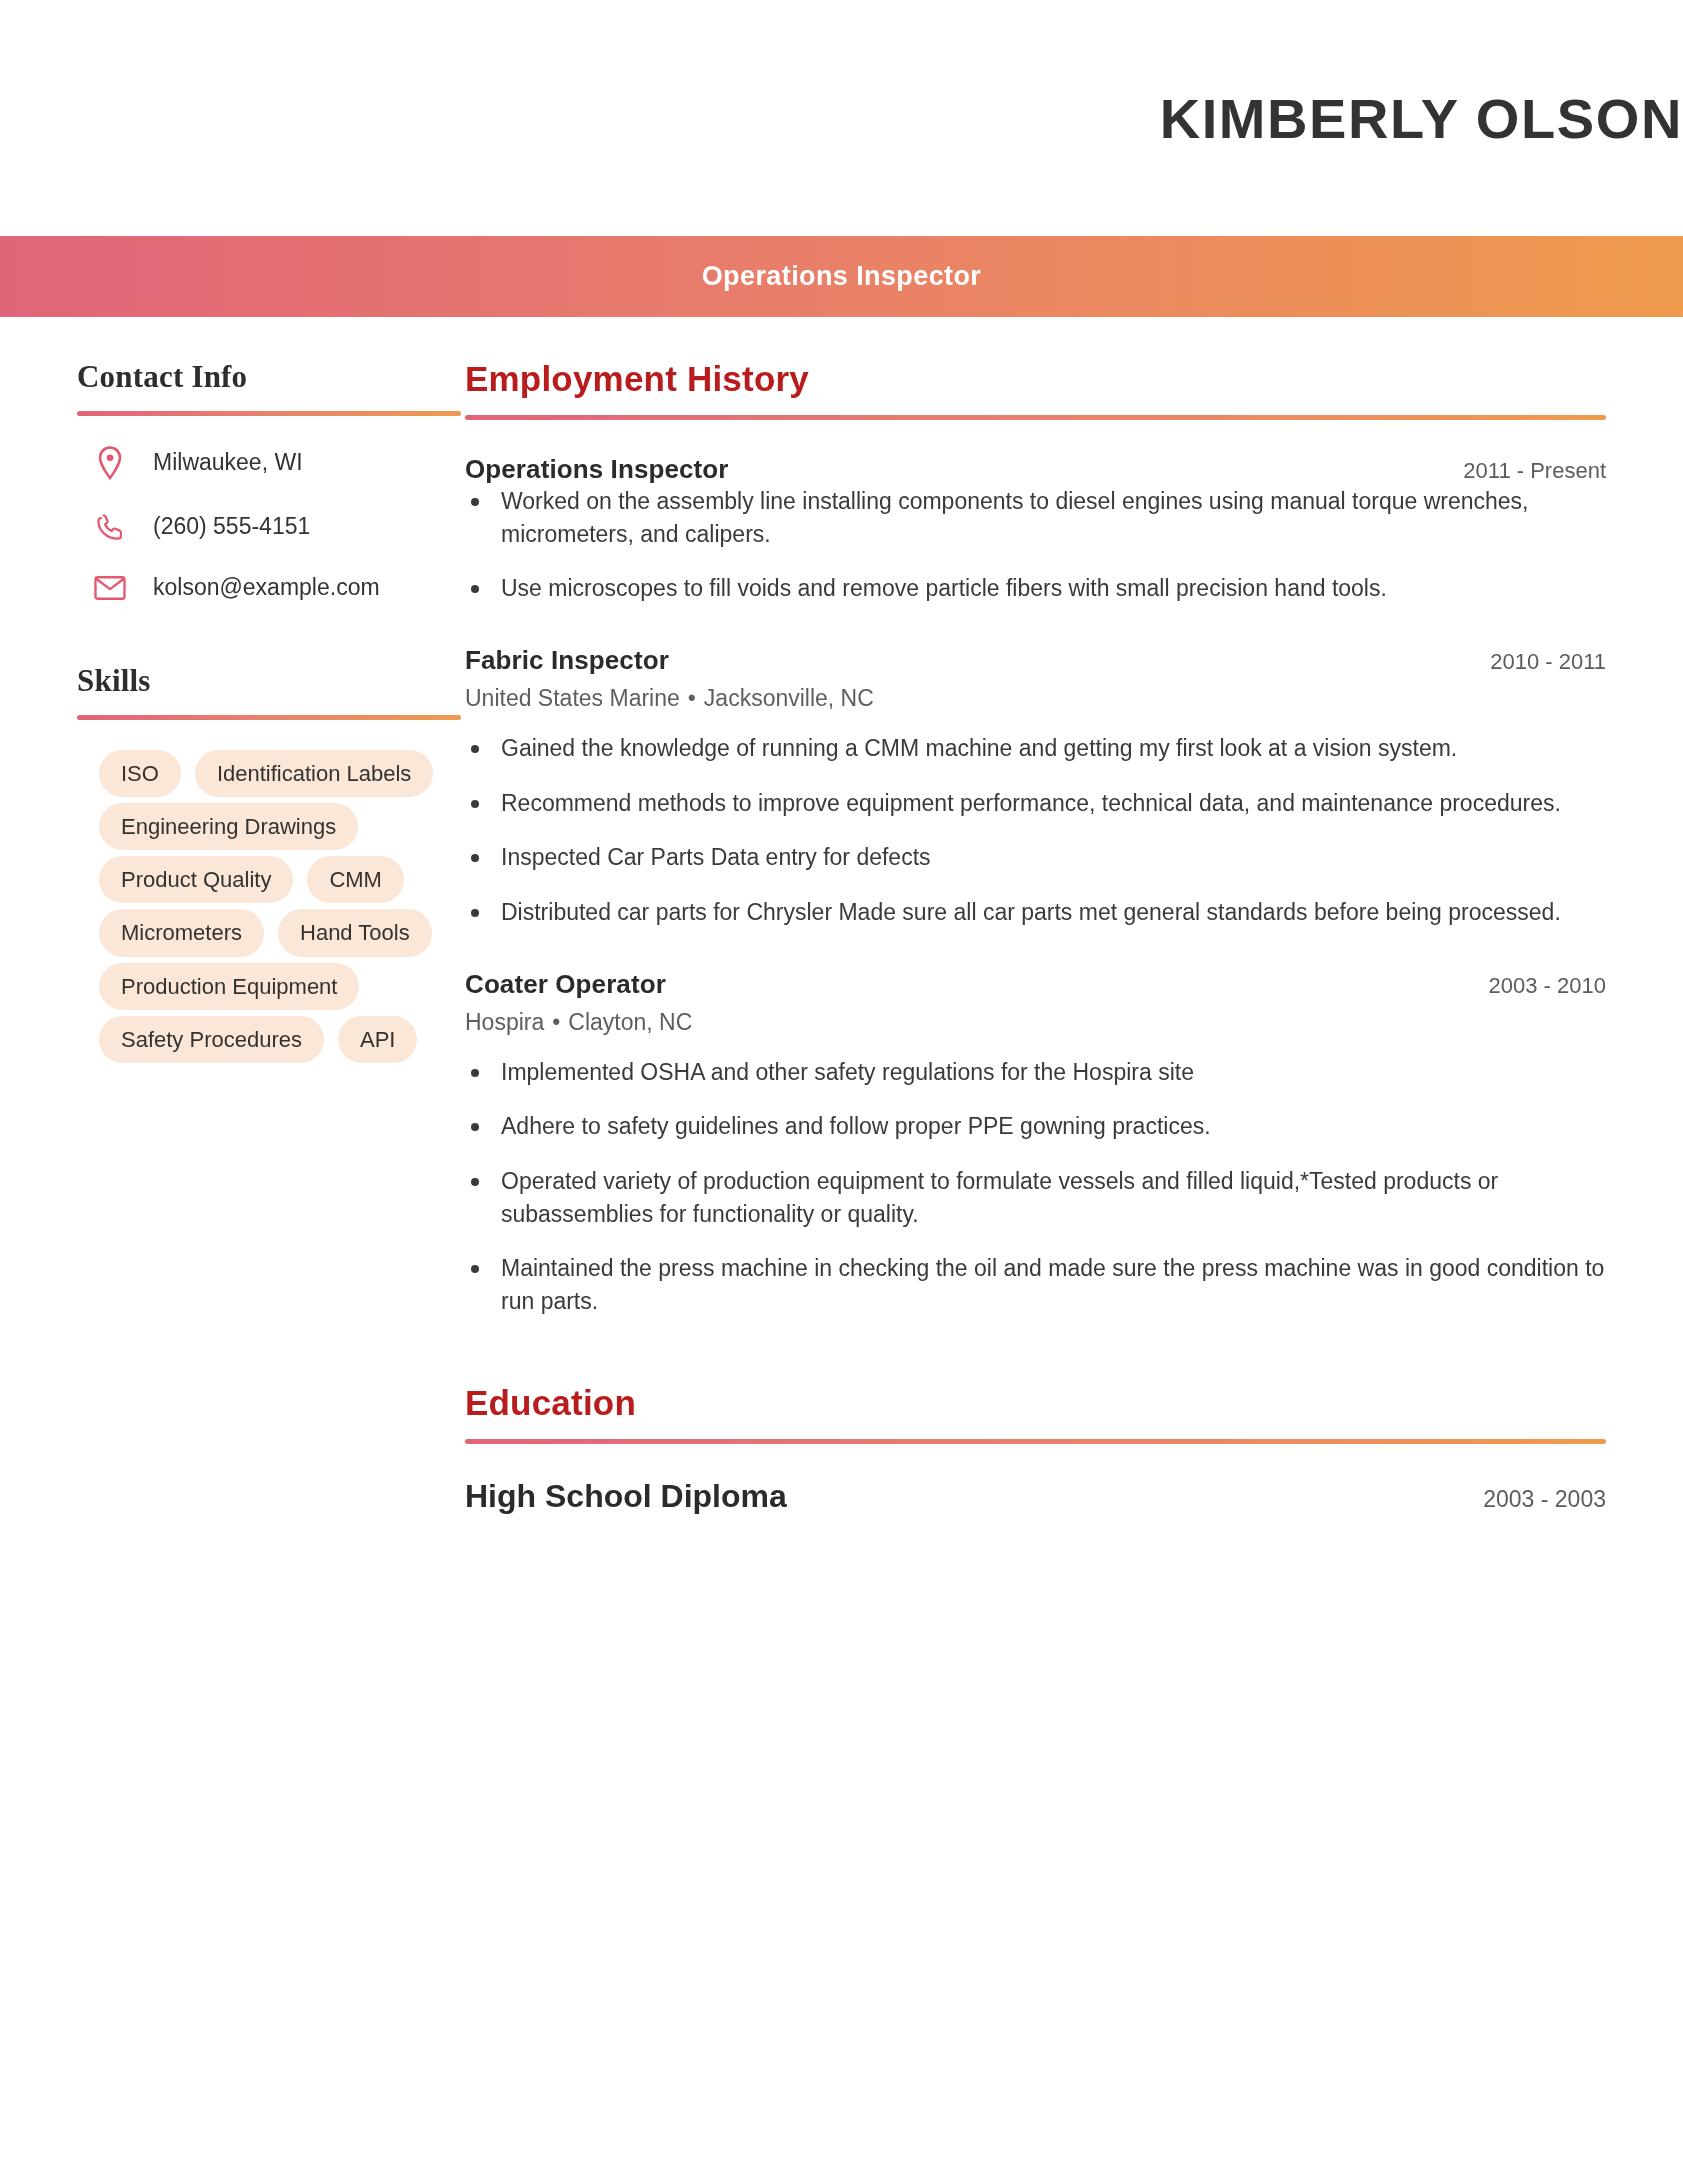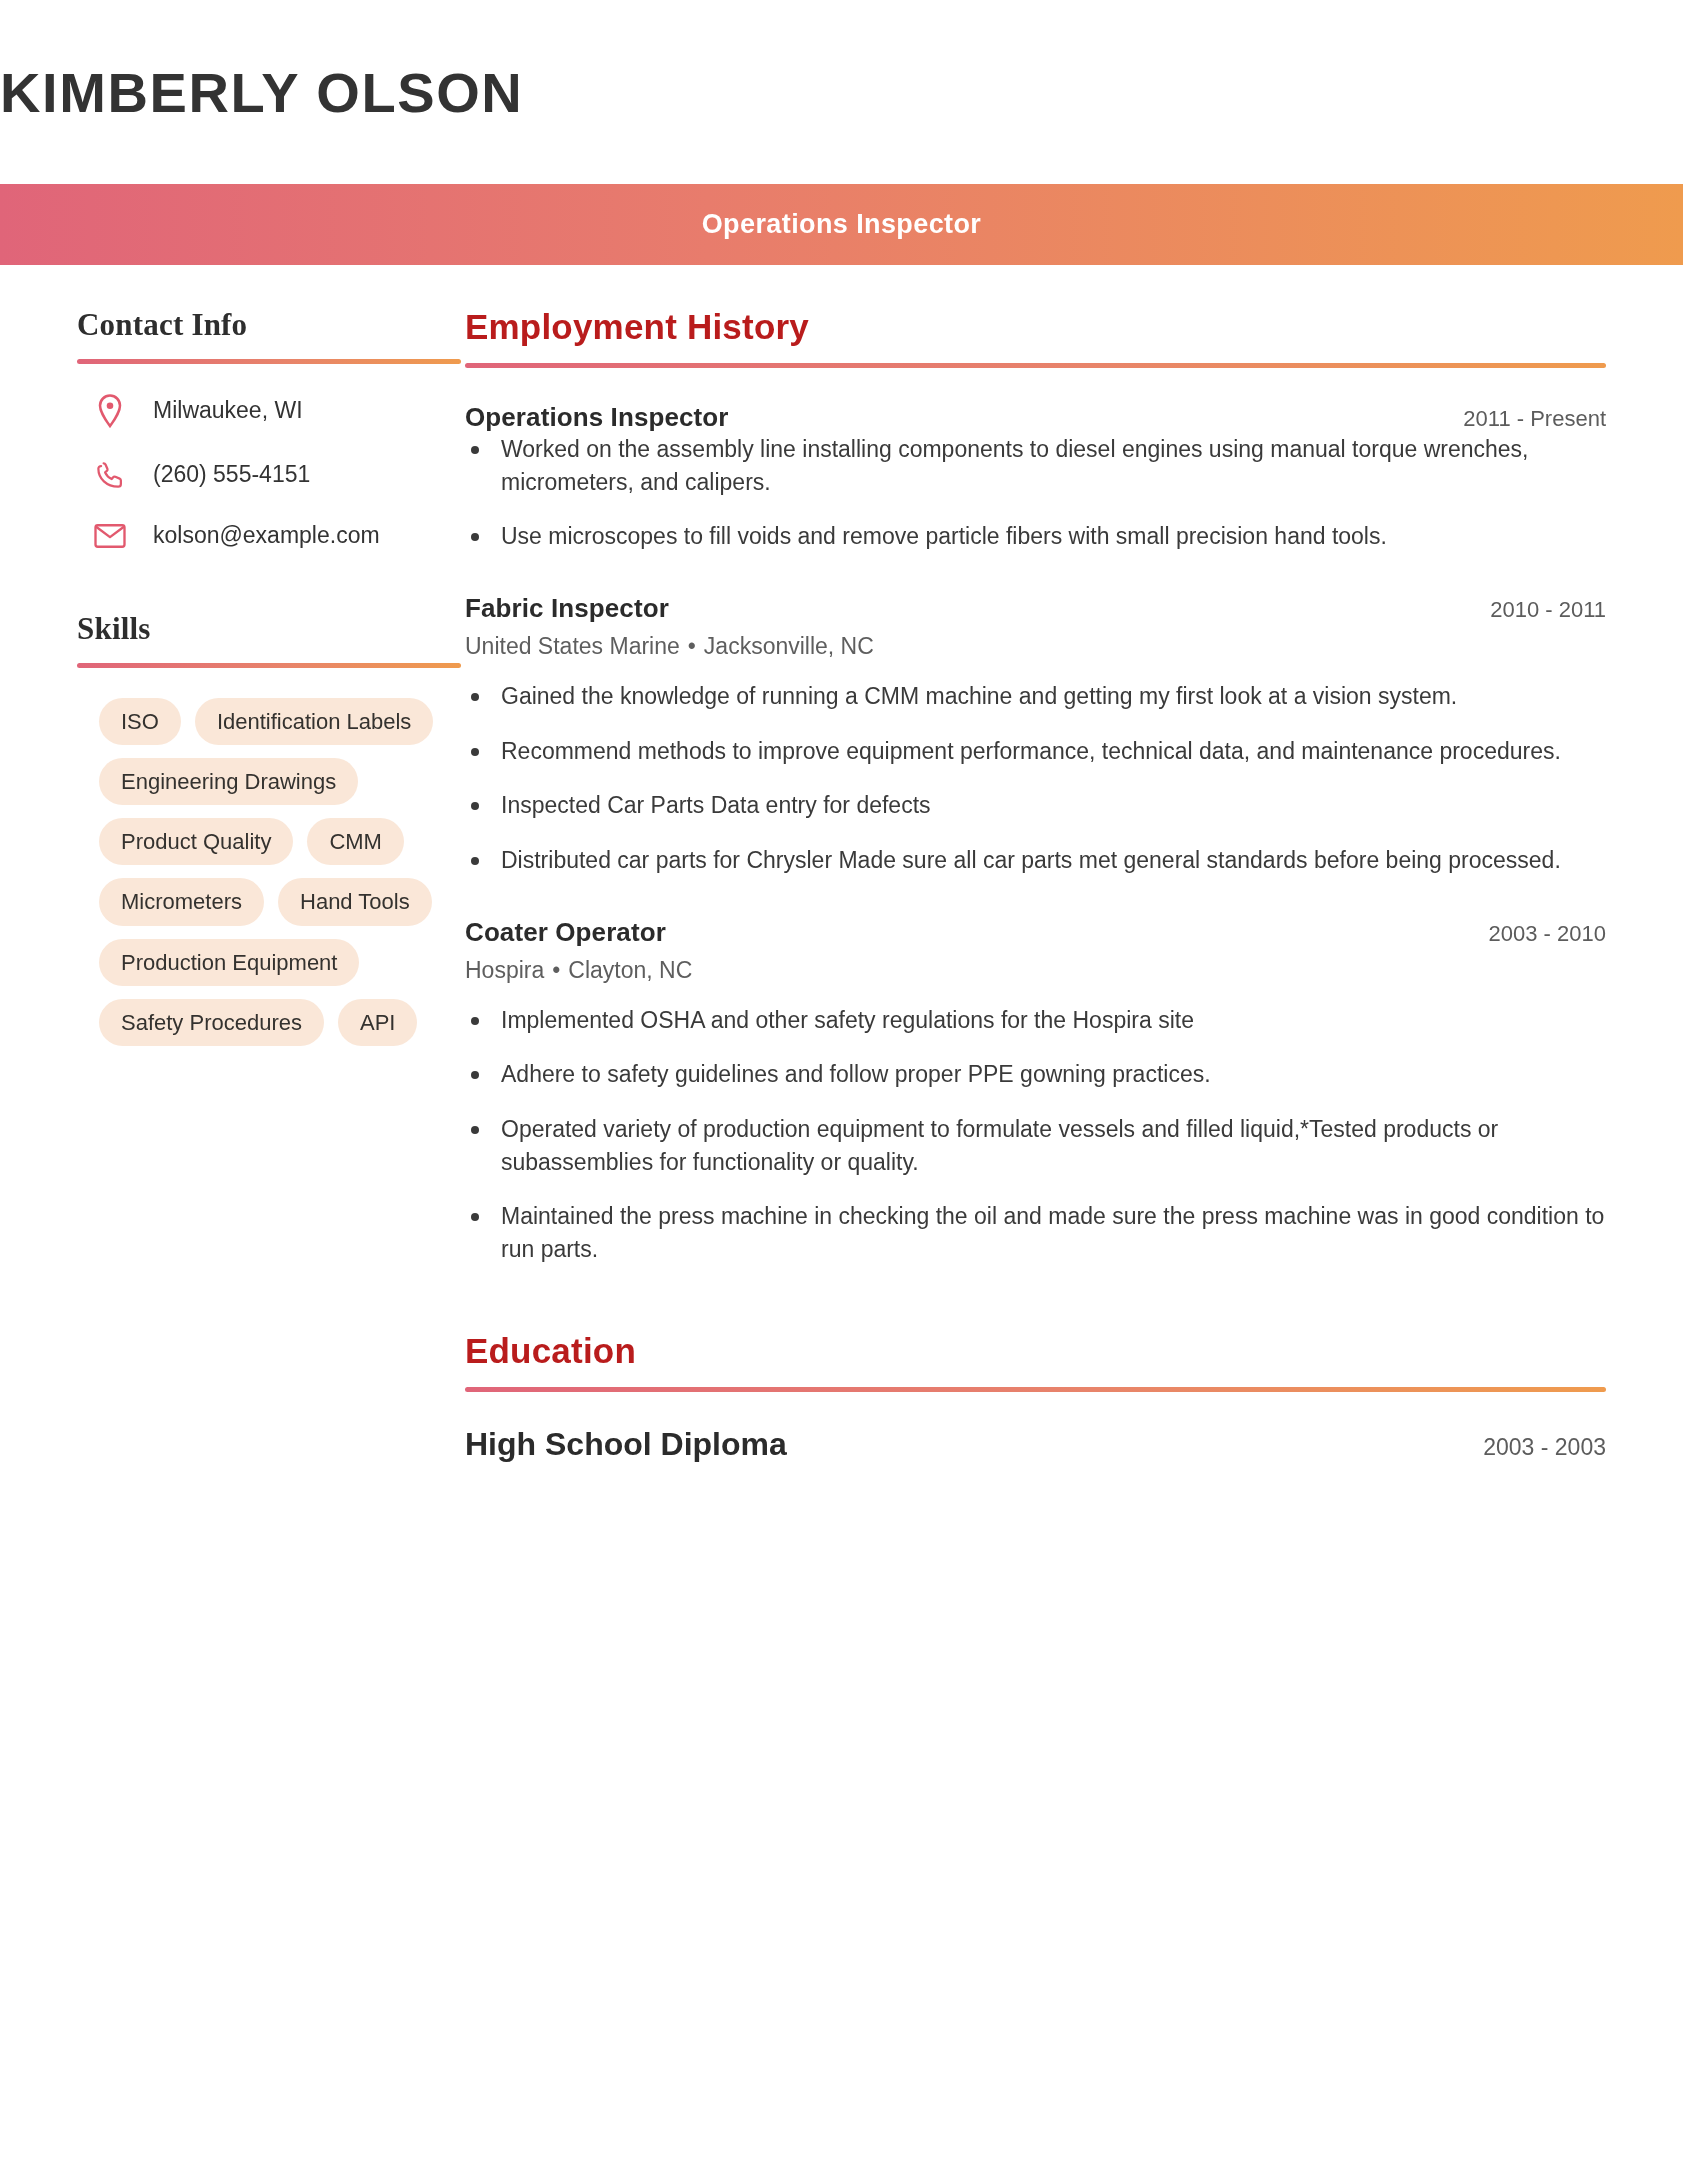--- a/index.html
+++ b/index.html
@@ -17,24 +17,24 @@
   }
   .page {
     position: relative;
     width: 1683px;
     height: 2178px;
     background: #ffffff;
   }
 
   
   .header {
-    height: 184px;
+    height: 236px;
     display: flex;
     align-items: center;
-    justify-content: flex-start;
+    justify-content: flex-end;
     background: #ffffff;
   }
   .name {
     font-size: 56px;
     font-weight: 700;
     letter-spacing: 1.6px;
     color: #333333;
     text-transform: uppercase;
     font-family: "Liberation Sans", sans-serif;
   }
@@ -114,21 +114,21 @@
     font-size: 23px;
     color: #333333;
     font-weight: 400;
     line-height: 1.2;
   }
 
   
   .skills-wrap {
     display: flex;
     flex-wrap: wrap;
-    gap: 13px 14px;
+    gap: 6px 14px;
     padding-left: 22px;
     max-width: 368px;
   }
   .skill-chip {
     background: #fae7d8;
     color: #34322f;
     border-radius: 26px;
     padding: 11px 22px;
     font-size: 22px;
     line-height: 1.15;

